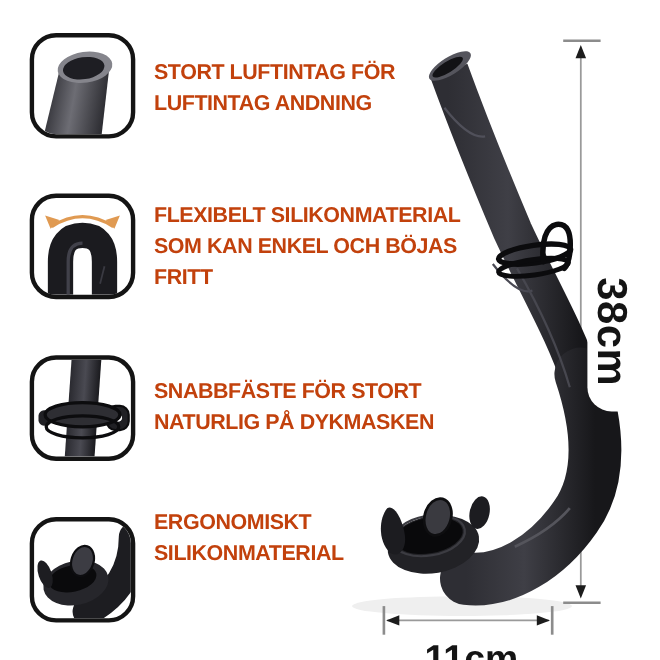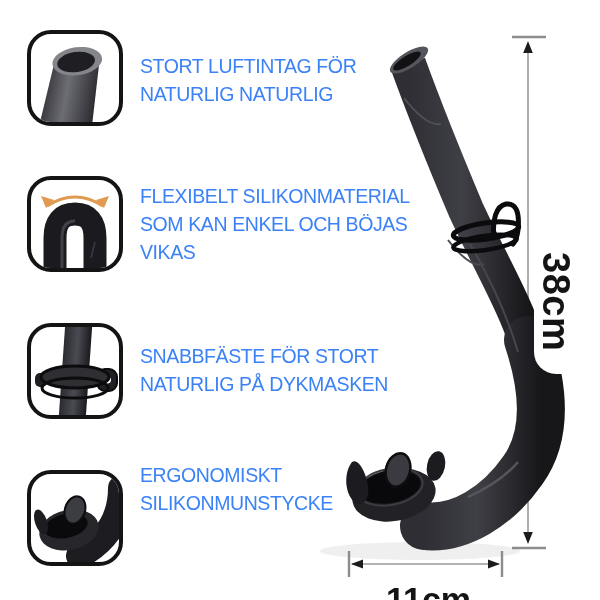--- a/index.html
+++ b/index.html
@@ -7,21 +7,21 @@
     position:relative; width:600px; height:600px; background:#ffffff;
     font-family:"Liberation Sans", sans-serif; overflow:hidden;
   }
   .product-svg { position:absolute; left:0; top:0; width:600px; height:600px; }
   .icon-frame {
     position:absolute; width:96px; height:96px; box-sizing:border-box;
     border:4px solid #141414; border-radius:24px; background:#ffffff; overflow:hidden;
   }
   .icon-frame svg { display:block; width:100%; height:100%; }
   .feature-text {
-    position:absolute; left:140px; color:#3b82f6; font-weight:400;
+    position:absolute; left:140px; color:#c2410c; font-weight:700;
     font-size:19.5px; line-height:28px; letter-spacing:-0.4px; white-space:nowrap;
   }
   .dim-label { position:absolute; color:#141414; font-weight:700; line-height:1; }
   .dim-label.vertical { left:537px; top:252px; font-size:38px; writing-mode:vertical-rl; letter-spacing:0.5px; }
   .dim-label.horizontal { left:386px; top:566px; font-size:34px; letter-spacing:0px;margin-top:16px; }
 </style>
 </head>
 <body>
 
 <div class="canvas">
@@ -93,37 +93,37 @@
     <svg viewBox="0 0 88 88">
       <g transform="rotate(10 44 40)">
         <path d="M 22 28 L 18 92 L 70 92 L 66 26 Z" fill="url(#i1g)"></path>
         <ellipse cx="44" cy="27" rx="25" ry="14" transform="rotate(-18 44 27)" fill="#85858c"></ellipse>
         <ellipse cx="43" cy="28" rx="19" ry="10" transform="rotate(-18 43 28)" fill="#1e1e23"></ellipse>
       </g>
     </svg>
   </div>
   <div class="feature-text" style="top:52px">
     <div>STORT LUFTINTAG FÖR</div>
-    <div>NATURLIG NATURLIG</div>
+    <div>LUFTINTAG ANDNING</div>
   </div>
 
   <div class="icon-frame" style="left:27px; top:176px">
     <svg viewBox="0 0 88 88">
       <path d="M 16 26 Q 44 8 72 26" stroke="#e09a52" stroke-width="3" fill="none"></path>
       <polygon points="15,28 10,16 23,20" fill="#e09a52"></polygon>
       <polygon points="73,28 78,16 65,20" fill="#e09a52"></polygon>
       <path d="M 24 94 L 24 58 Q 24 34 44 34 Q 64 34 64 58 L 64 94" stroke="#1b1b1f" stroke-width="23" fill="none"></path>
       <path d="M 31 90 L 31 58 Q 31 41 44 41" stroke="#41414a" stroke-width="3" fill="none"></path>
       <path d="M 60 78 L 64 62" stroke="#3a3a42" stroke-width="1.6" fill="none"></path>
     </svg>
   </div>
   <div class="feature-text" style="top:182px">
     <div>FLEXIBELT SILIKONMATERIAL</div>
     <div>SOM KAN ENKEL OCH BÖJAS</div>
-    <div>VIKAS</div>
+    <div>FRITT</div>
   </div>
 
   <div class="icon-frame" style="left:27px; top:323px">
     <svg viewBox="0 0 88 88">
       <defs>
         <linearGradient id="i3g" x1="0" y1="0" x2="1" y2="0">
           <stop offset="0" stop-color="#2a2a30"></stop>
           <stop offset="0.5" stop-color="#4a4a52"></stop>
           <stop offset="1" stop-color="#1a1a1e"></stop>
         </linearGradient>
@@ -145,19 +145,19 @@
     <svg viewBox="0 0 88 88">
       <path d="M 90 14 C 90 46 74 68 48 82" stroke="#1d1d21" stroke-width="26" fill="none" stroke-linecap="round"></path>
       <ellipse cx="38" cy="56" rx="30" ry="20" transform="rotate(-12 38 56)" fill="#26262b"></ellipse>
       <ellipse cx="35" cy="52" rx="22" ry="12" transform="rotate(-12 35 52)" fill="#0a0a0c"></ellipse>
       <ellipse cx="10" cy="48" rx="6" ry="13" transform="rotate(-18 10 48)" fill="#1d1d21"></ellipse>
       <ellipse cx="44" cy="36" rx="10" ry="14" transform="rotate(18 44 36)" fill="#3c3c43" stroke="#0d0d10" stroke-width="2"></ellipse>
     </svg>
   </div>
   <div class="feature-text" style="top:461px">
     <div>ERGONOMISKT</div>
-    <div>SILIKONMUNSTYCKE</div>
+    <div>SILIKONMATERIAL</div>
   </div>
 
   <div class="dim-label vertical">38cm</div>
   <div class="dim-label horizontal">11cm</div>
 
 </div>
 
 </body></html>

